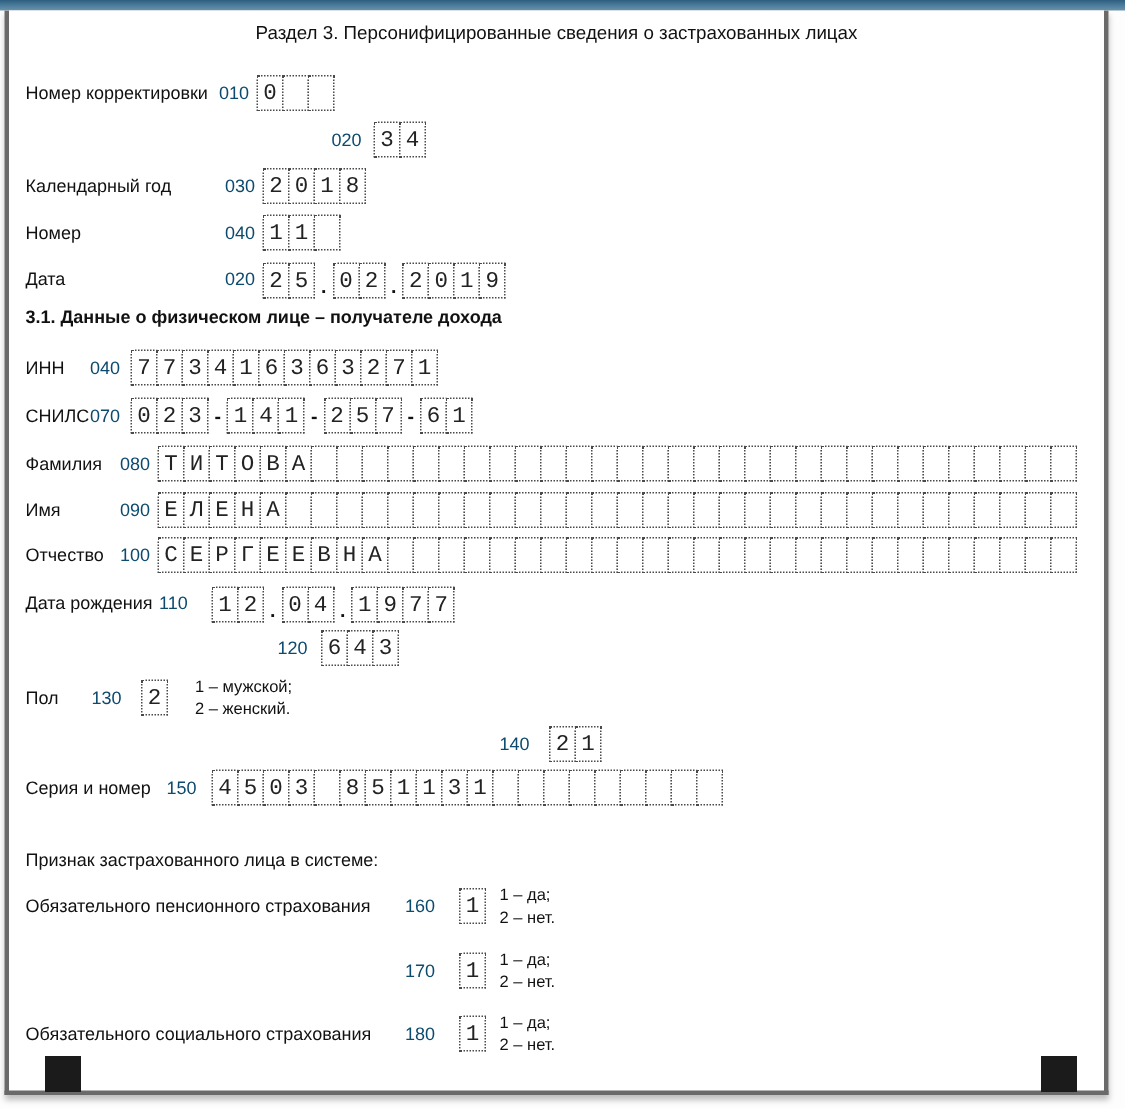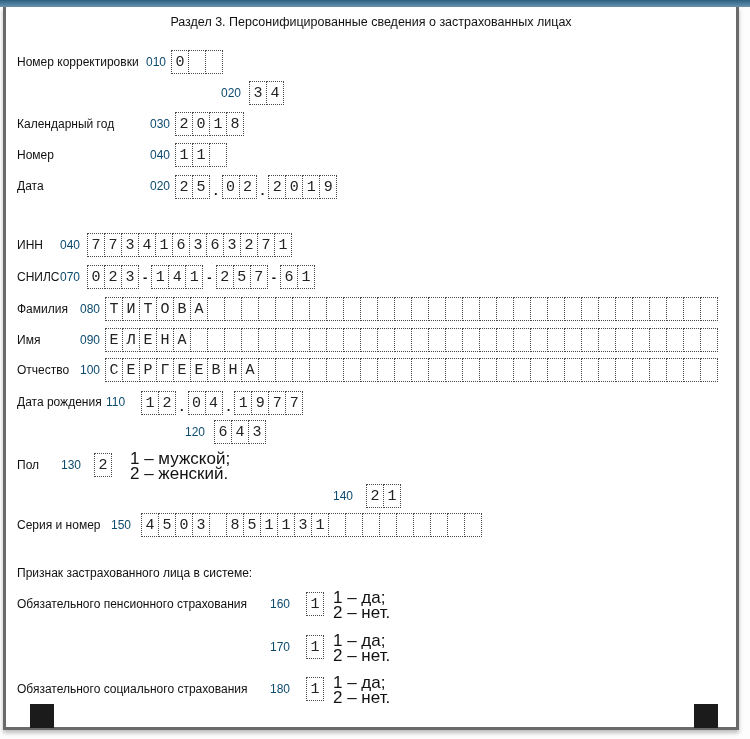--- a/index.html
+++ b/index.html
@@ -18,21 +18,21 @@
   .fcode{position:absolute;top:0;line-height:24px;font-size:12px;color:#0c4a6e;white-space:nowrap;}
   .fcells{position:absolute;top:0;display:flex;align-items:center;}
   .cgroup{display:inline-flex;}
   .cell{width:16px;height:22px;box-sizing:content-box;border:1px dotted #4a4a4a;margin-left:-1px;
         display:inline-flex;align-items:center;justify-content:center;
         font-family:"Liberation Mono",monospace;font-size:15px;color:#222;background:#fff;}
   .cgroup .cell:first-child{margin-left:0;}
   .csep{display:inline-flex;padding:0 4px;font-size:13px;font-weight:bold;color:#111;height:24px;}
   .sep-dot{align-items:flex-end;padding-bottom:2px;}
   .sep-dash{align-items:center;}
-  .legend{position:absolute;top:-2px;font-size:17px;line-height:15px;color:#111;white-space:nowrap;}
+  .legend{position:absolute;top:-2px;font-size:11px;line-height:15px;color:#111;white-space:nowrap;}
   .regmark{position:absolute;top:697px;width:24px;height:24px;background:#1b1b1b;}
   .regmark.left{left:24px;} .regmark.right{right:18px;}
 </style>
 </head>
 <body>
 
 <div class="topbar"></div>
 <div class="page">
 
   <div class="title">Раздел 3. Персонифицированные сведения о застрахованных лицах</div>
@@ -100,20 +100,21 @@
         <span class="csep sep-dot">.</span>
         <span class="cgroup">
           <span class="cell">2</span>
           <span class="cell">0</span>
           <span class="cell">1</span>
           <span class="cell">9</span>
         </span>
       </span>
   </div>
 
+  <div class="sechdr" style="top:197px">3.1. Данные о физическом лице – получателе дохода</div>
 
   <div class="row" style="top:226px">
     <span class="flabel">ИНН</span>
     <span class="fcode" style="left:54px">040</span>
     <span class="fcells" style="left:81px">
         <span class="cgroup">
           <span class="cell">7</span>
           <span class="cell">7</span>
           <span class="cell">3</span>
           <span class="cell">4</span>

